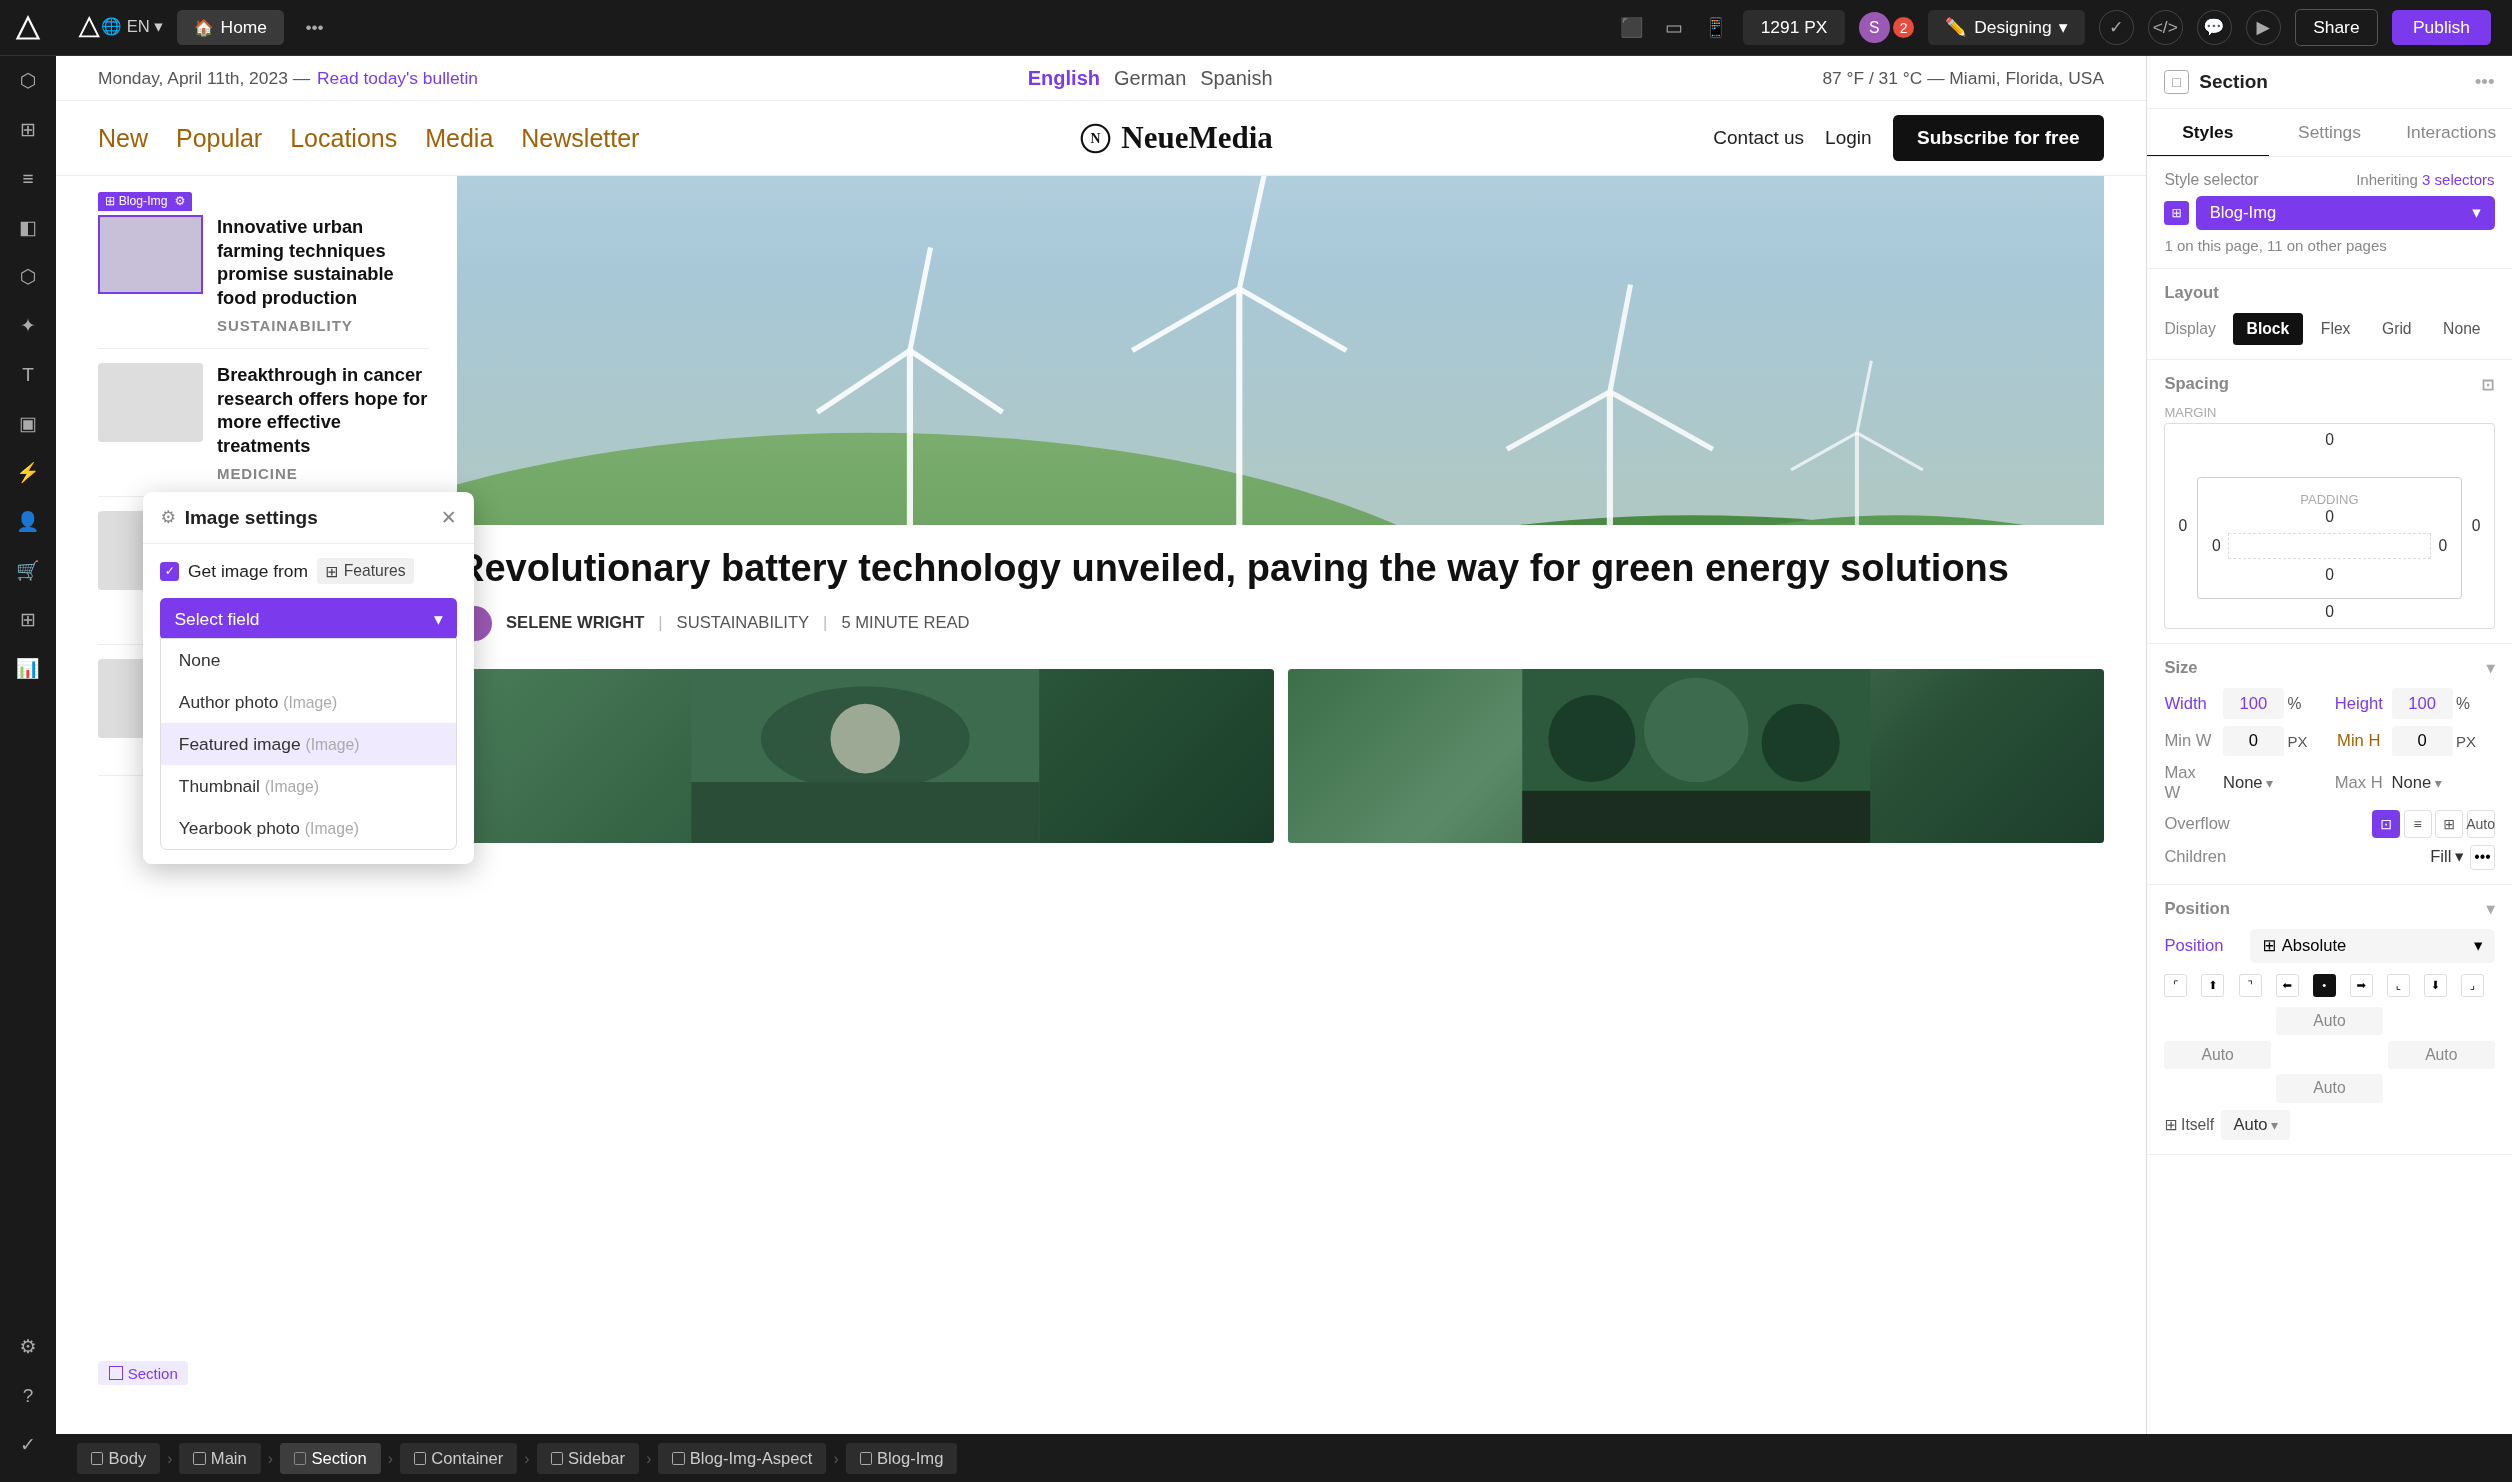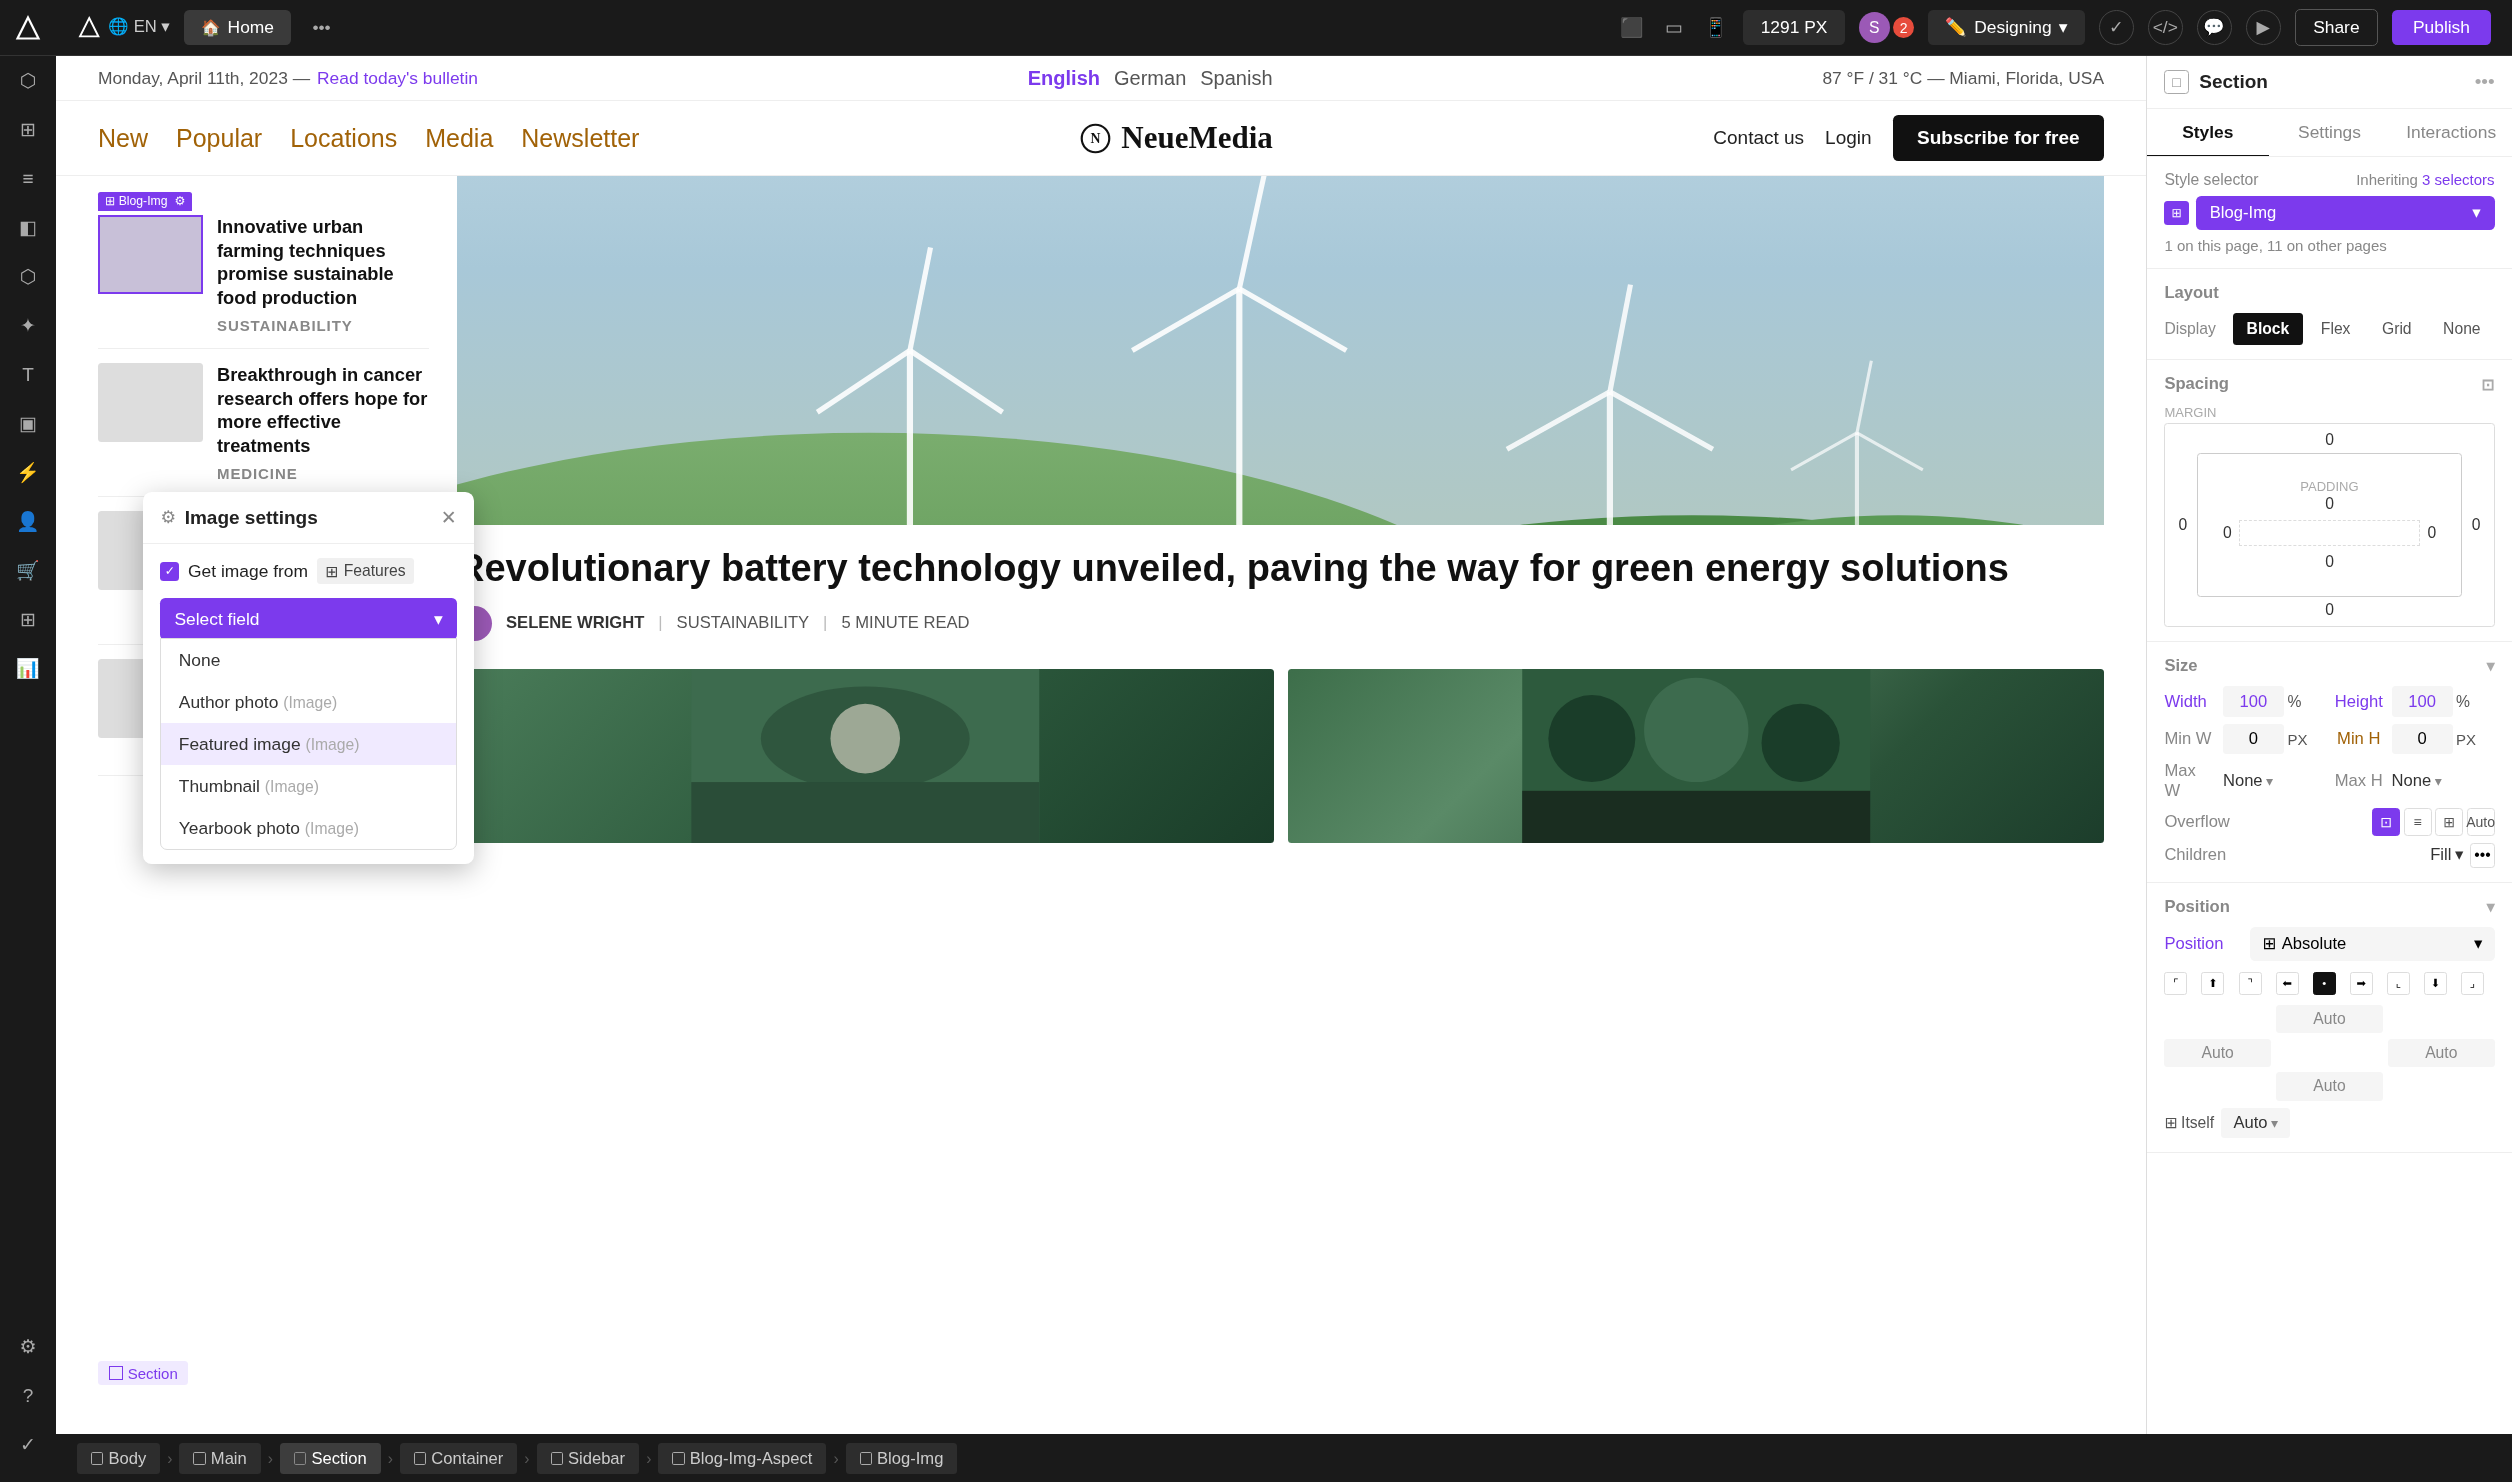--- a/index.html
+++ b/index.html
@@ -56,21 +56,20 @@
       padding: 0 21px;
       gap: 14px;
       flex-shrink: 0;
       border-bottom: 0.9px solid #333;
     }
     .top-bar .logo-text {
       color: white;
       font-size: 19px;
       display: flex;
       align-items: center;
-      gap: 7px;
     }
     .top-bar .tab-item {
       display: flex;
       align-items: center;
       gap: 7px;
       background: #2d2d2d;
       padding: 7px 17.4px;
       border-radius: 5.2px;
       color: #ccc;
       font-size: 17.4px;
@@ -975,21 +974,21 @@
           <span>Spacing</span>
           <span class="collapse-arrow">⊡</span>
         </div>
         <div style="position:relative; width:100%;">
           <div style="font-size:13px; color:#aaa; margin-bottom:3.5px;">MARGIN</div>
           <div style="border:1.7px solid #ddd; border-radius:3.5px; padding:7px; position:relative;">
 
             <div style="text-align:center; font-size:15.7px; color:#333; margin-bottom:3.5px;">0</div>
             <div style="display:flex; align-items:center; gap:3.5px;">
               <span style="font-size:15.7px; color:#333; min-width:21px; text-align:center;">0</span>
-              <div style="flex:1; border:1.7px solid #ccc; border-radius:3.5px; padding:25px;">
+              <div style="flex:1; border:1.7px solid #ccc; border-radius:3.5px; padding:14px;margin-top:24px;">
                 <div style="font-size:13px; color:#aaa; text-align:center; margin-bottom:1.7px;">PADDING</div>
                 <div style="text-align:center; font-size:15.7px; color:#333;">0</div>
                 <div style="display:flex; align-items:center; justify-content:space-between; padding:7px 0;">
                   <span style="font-size:15.7px; color:#333;">0</span>
                   <div style="flex:1; min-height:26px; border:0.9px dashed #ddd; margin:0 7px;"></div>
                   <span style="font-size:15.7px; color:#333;">0</span>
                 </div>
                 <div style="text-align:center; font-size:15.7px; color:#333;">0</div>
               </div>
               <span style="font-size:15.7px; color:#333; min-width:21px; text-align:center;">0</span>

